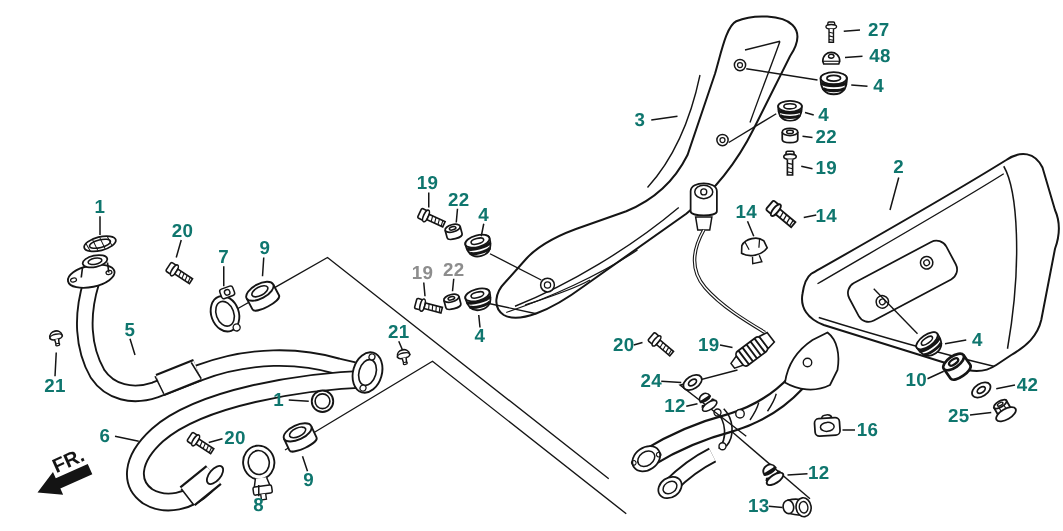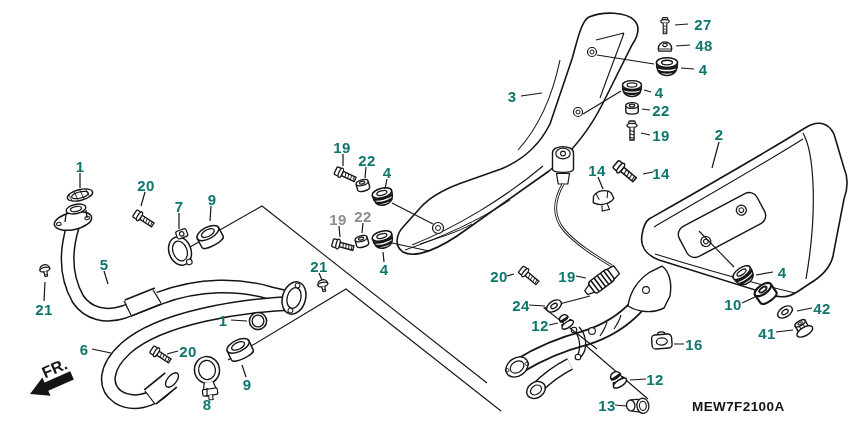--- a/index.html
+++ b/index.html
@@ -322,16 +322,15 @@
   <div class="callout" style="left:499px;top:276px">20</div>
   <div class="callout" style="left:567px;top:276px">19</div>
   <div class="callout" style="left:521px;top:305px">24</div>
   <div class="callout" style="left:540px;top:325px">12</div>
   <div class="callout" style="left:694px;top:344px">16</div>
   <div class="callout" style="left:655px;top:379px">12</div>
   <div class="callout" style="left:607px;top:405px">13</div>
   <div class="callout" style="left:782px;top:272px">4</div>
   <div class="callout" style="left:733px;top:304px">10</div>
   <div class="callout" style="left:822px;top:308px">42</div>
-  <div class="callout" style="left:767px;top:333px">41</div>
-
-  <div id="diagram-code">MEW7F2100A</div>
+  <div class="callout" style="left:767px;top:333px">25</div>
+
 </div>
 
 </body></html>

